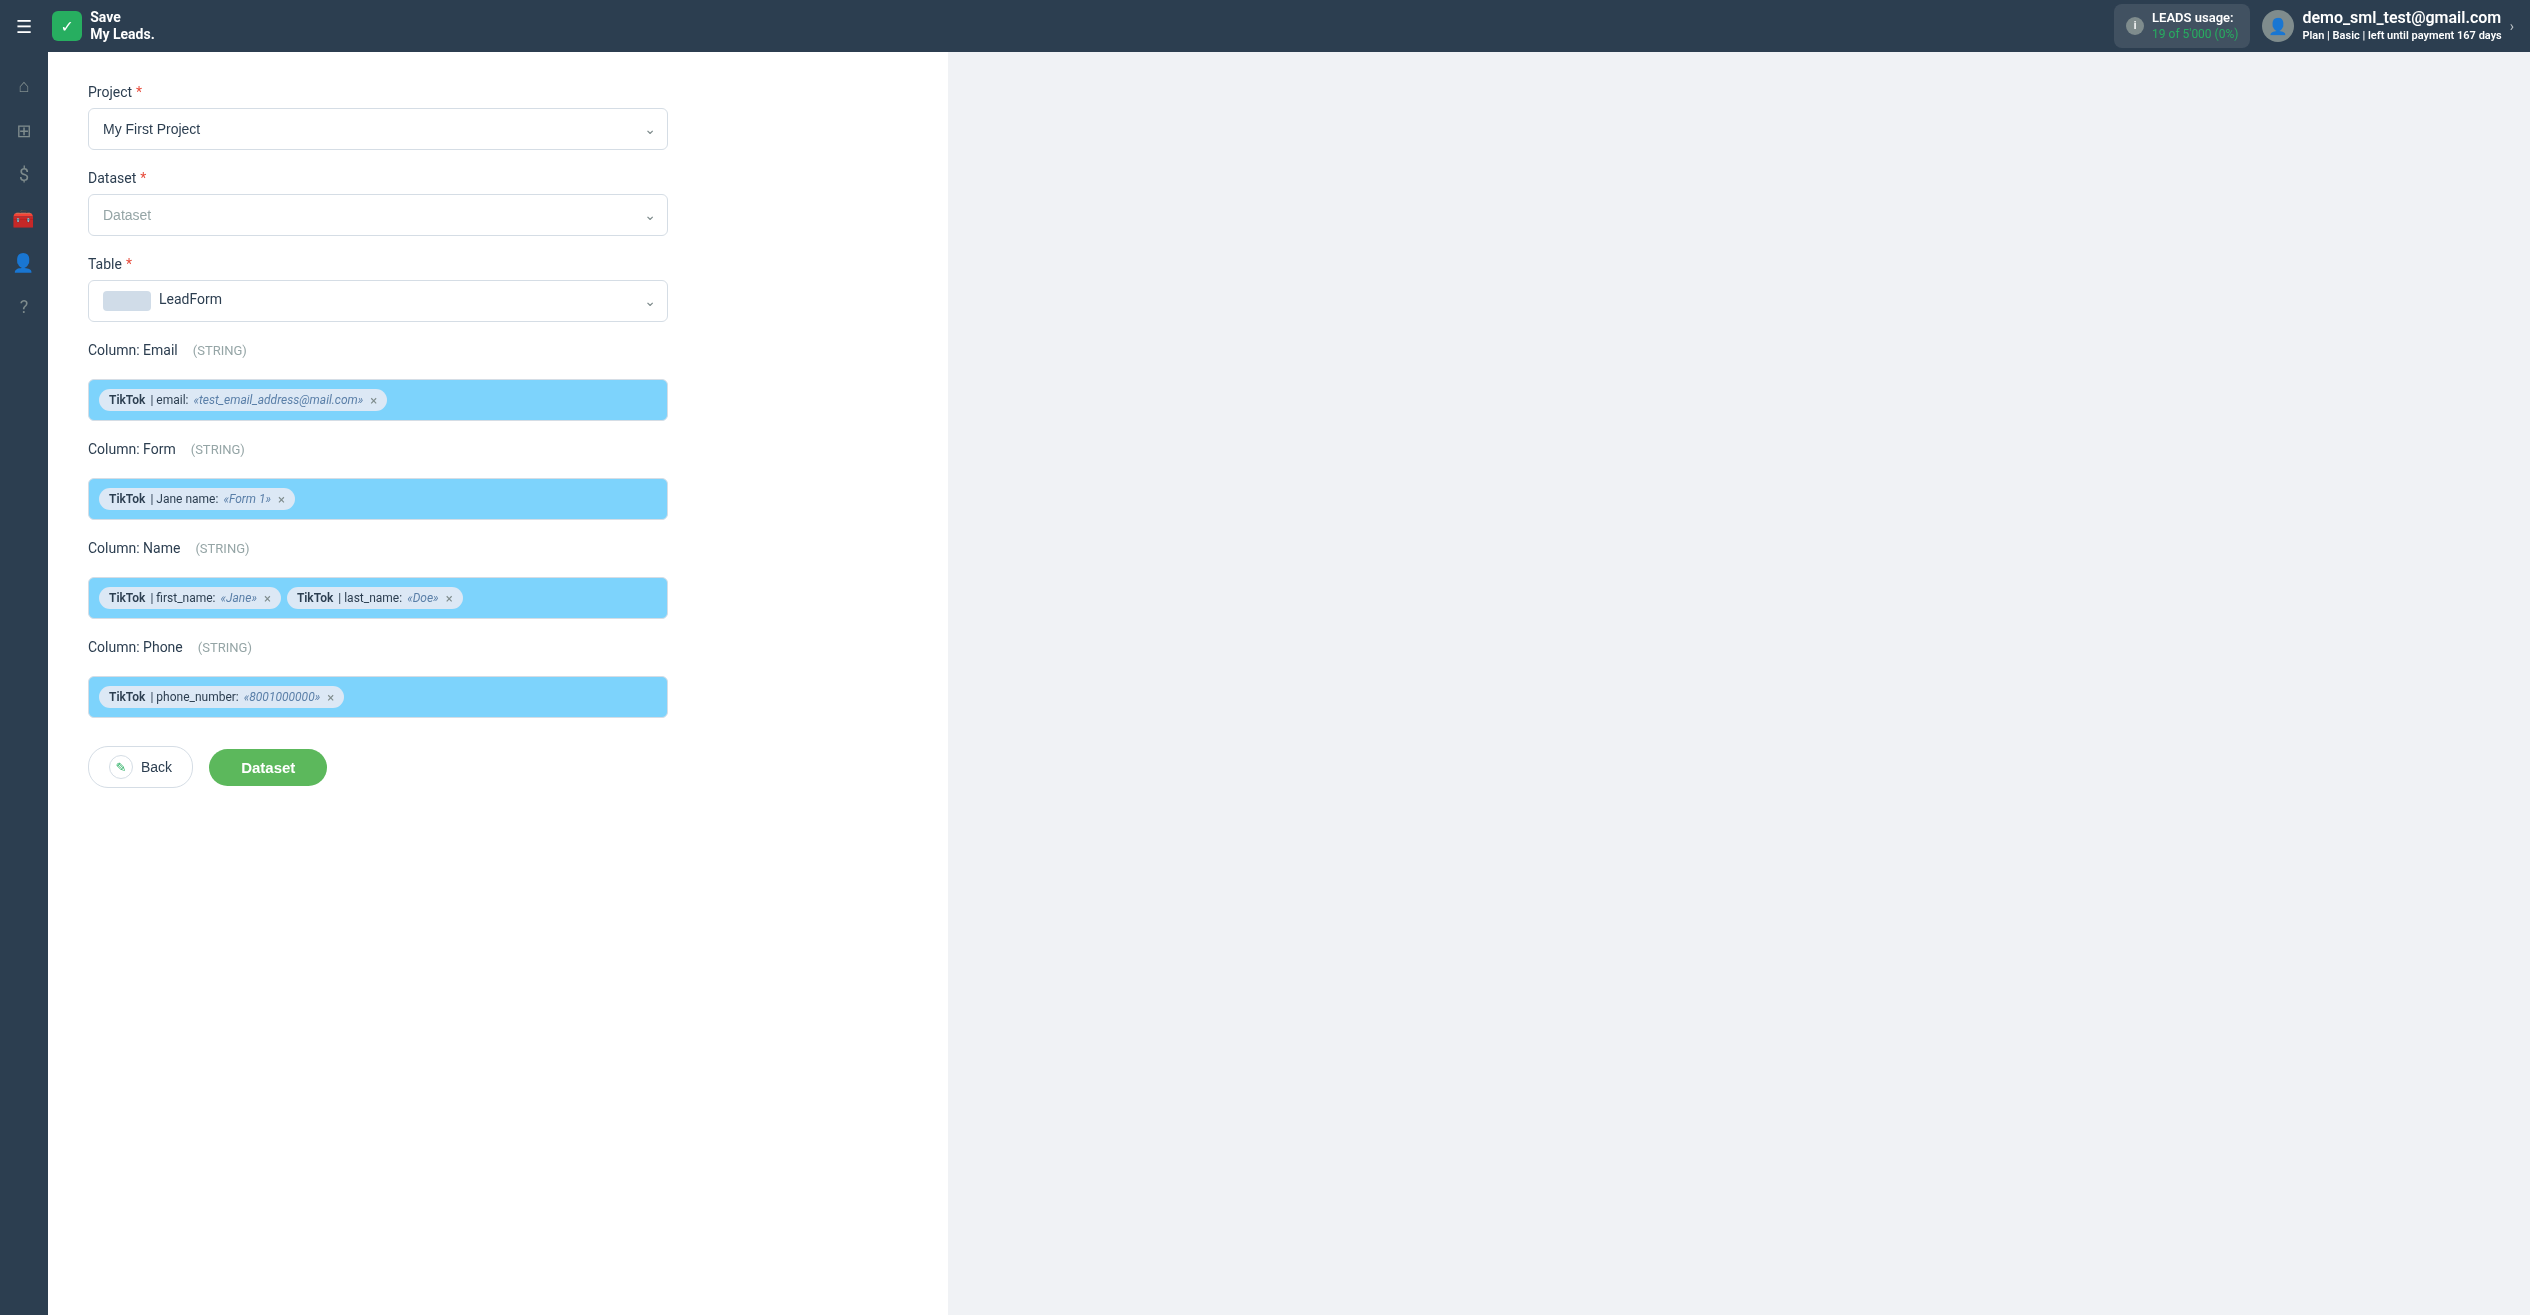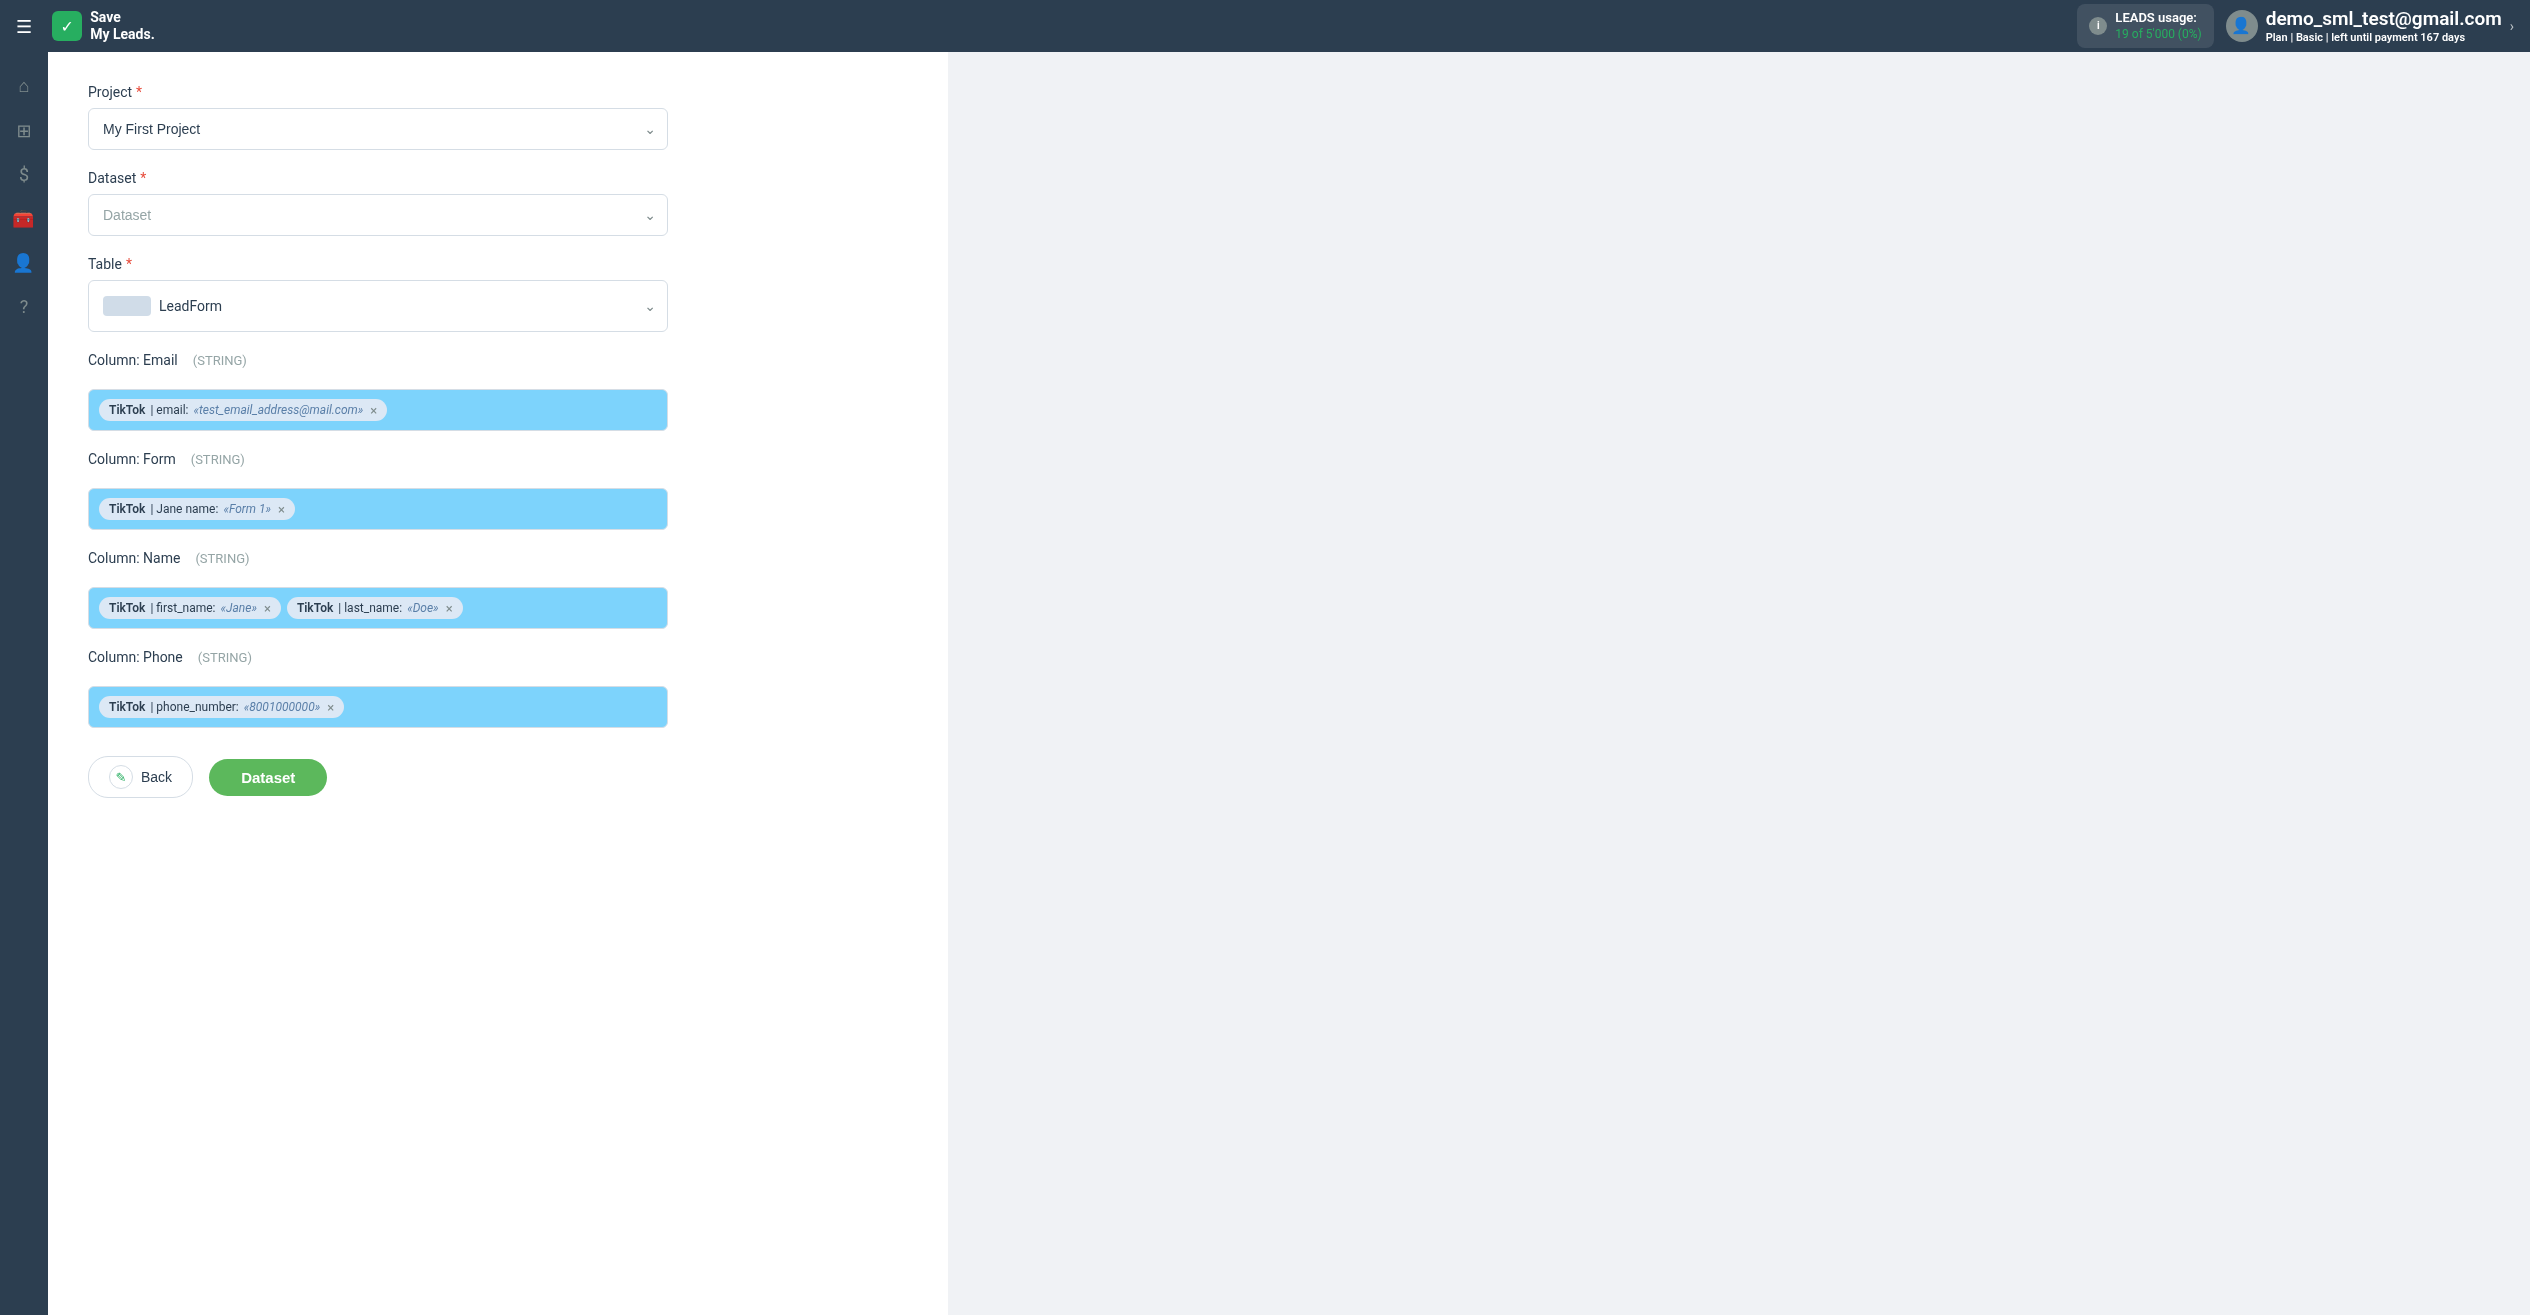--- a/index.html
+++ b/index.html
@@ -84,21 +84,21 @@
       height: 32px;
       border-radius: 50%;
       background: #7f8c8d;
       display: flex;
       align-items: center;
       justify-content: center;
       font-size: 16px;
       color: white;
     }
     .topbar-user-info { line-height: 1.3; }
-    .topbar-user-email { font-size: 19px; font-weight: 600; }
+    .topbar-user-email { font-size: 16px; font-weight: 600; }
     .topbar-user-plan { font-size: 11px; color: #bdc3c7; }
     .topbar-user-plan span { color: white; font-weight: 600; }
     .topbar-chevron { font-size: 14px; color: #bdc3c7; cursor: pointer; }
 
     
     .layout {
       display: flex;
       flex: 1;
       overflow: hidden;
     }
@@ -210,23 +210,22 @@
     }
     .table-field-inner {
       width: 100%;
       padding: 10px 40px 10px 14px;
       border: 1px solid #d5dde5;
       border-radius: 6px;
       background: white;
       font-size: 14px;
       color: #2c3e50;
       display: flex;
-      align-items: center;
-      gap: 8px;
-      height: 52px;
+      gap: 8px;
+      height: 42px;
       cursor: pointer;
     }
     .table-mini-badge {
       background: #d0dce8;
       border-radius: 4px;
       width: 48px;
       height: 20px;
       display: inline-block;
       flex-shrink: 0;
     }

